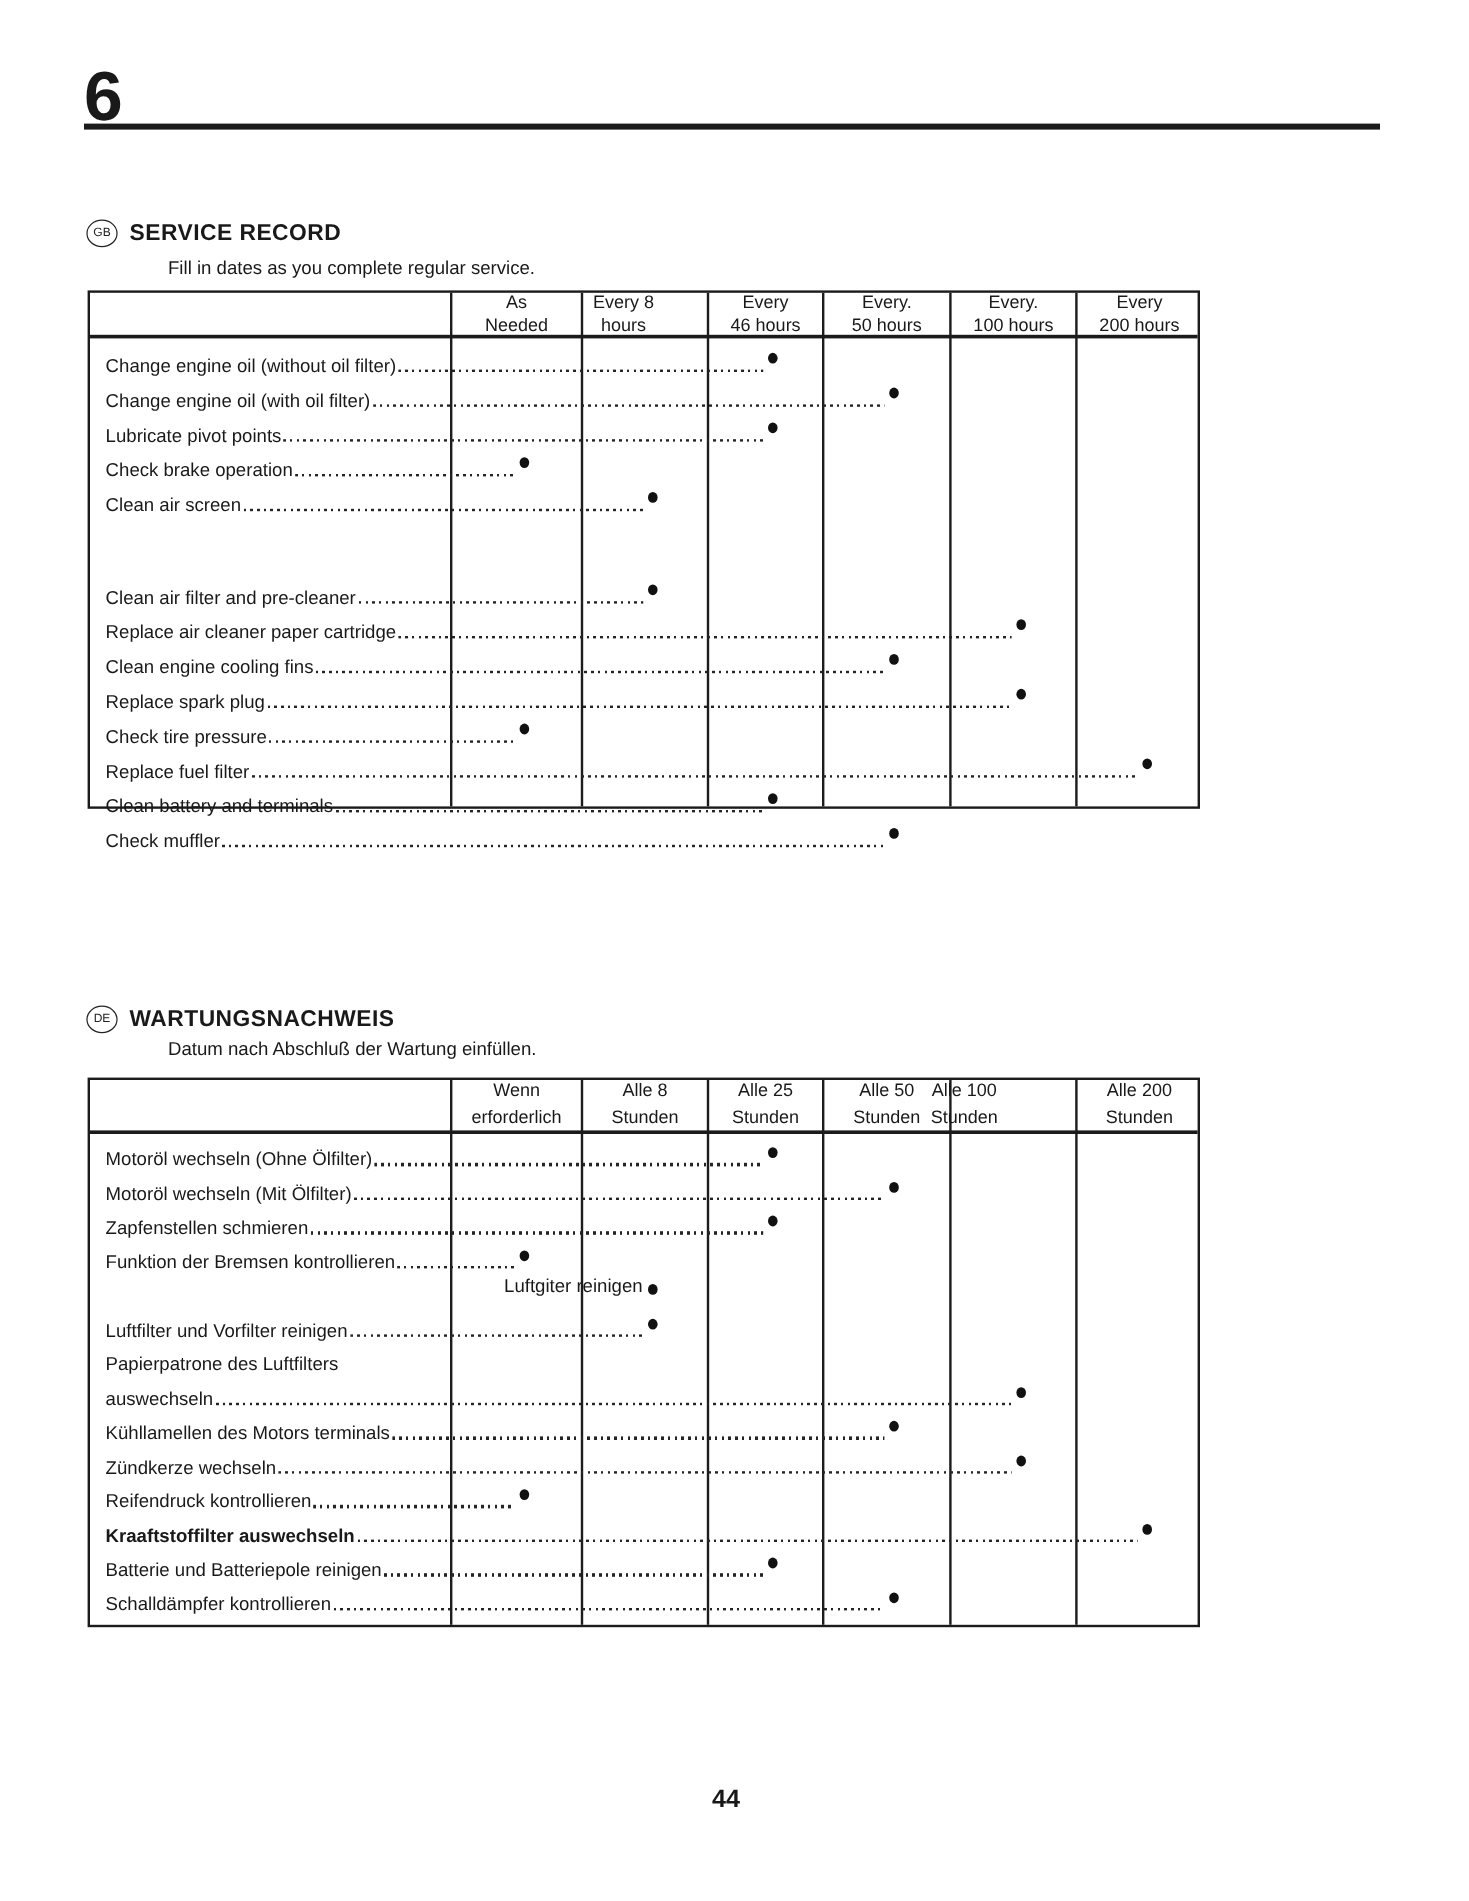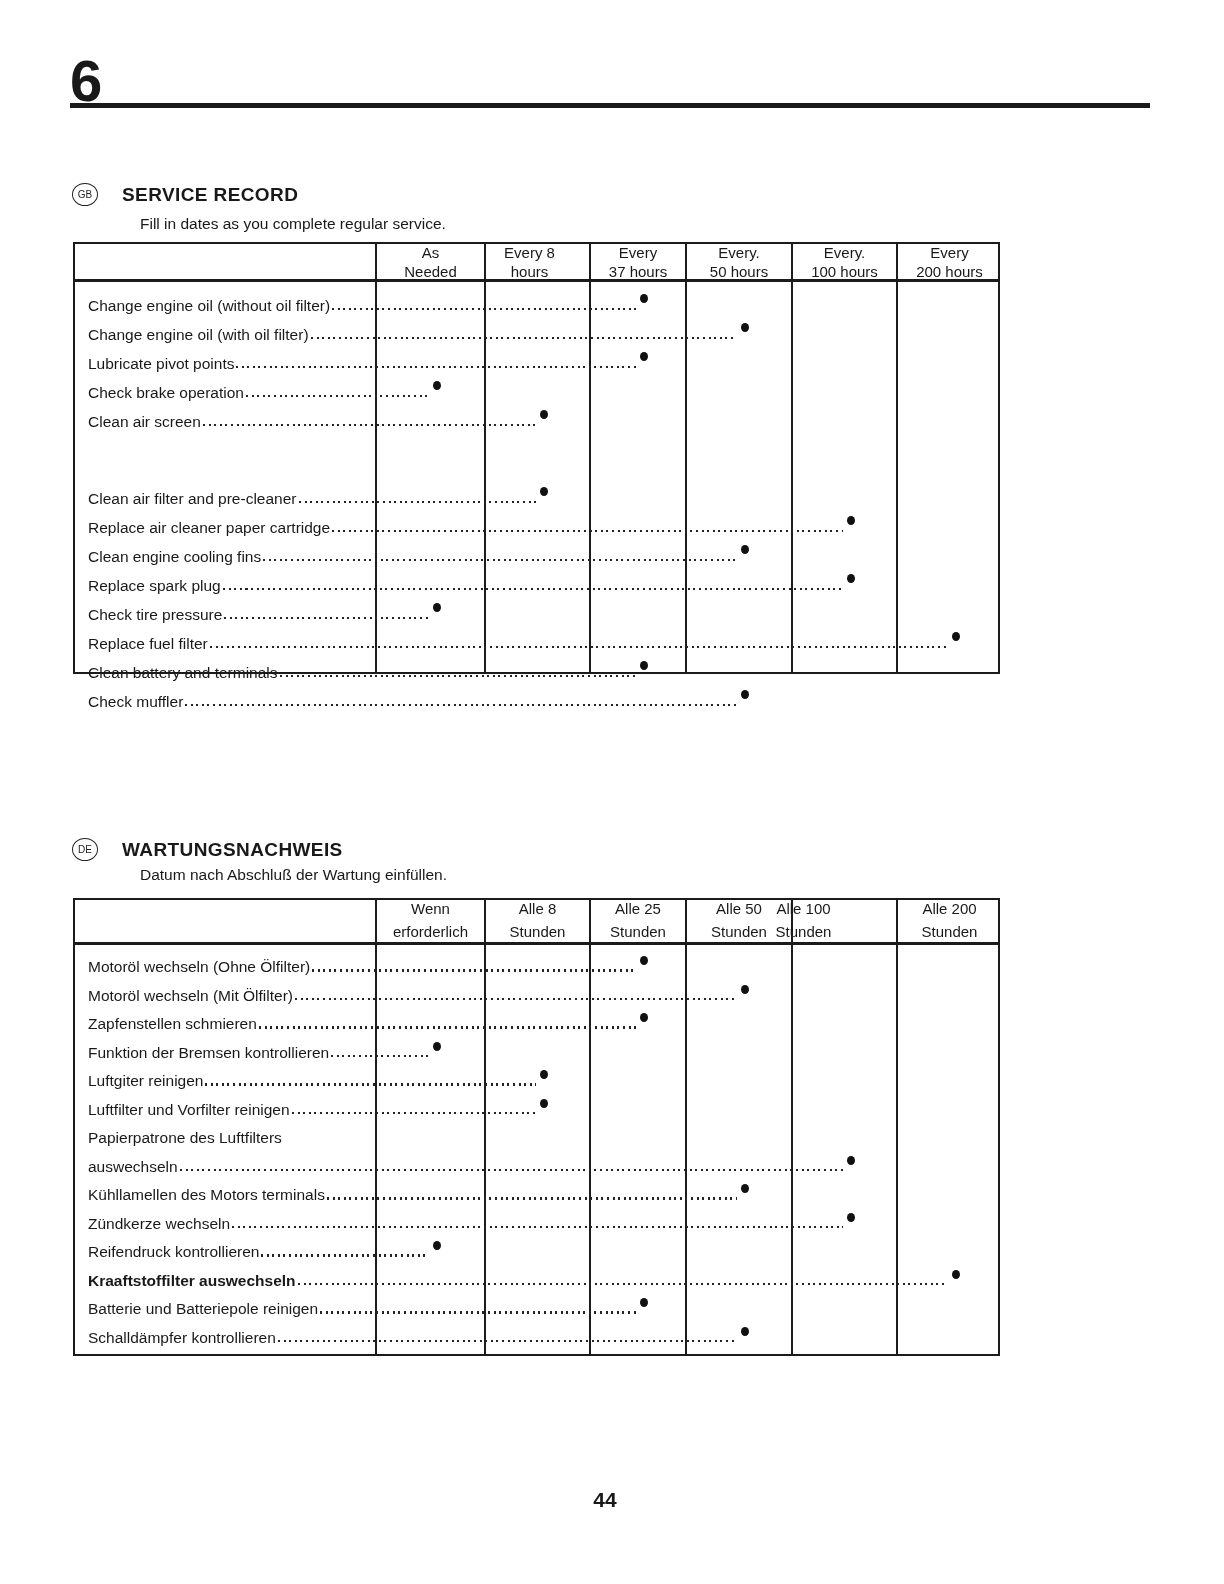--- a/index.html
+++ b/index.html
@@ -15,21 +15,21 @@
   .chapnum {
     position:absolute; left:70px; top:52px;
     font-size:58px; font-weight:700; letter-spacing:-2px; line-height:1;
   }
   .chaprule {
     position:absolute; left:70px; top:103px; width:1080px; height:5px;
     background:#1b1b1b;
   }
 
   
-  .sec-head { position:absolute; left:72px; display:flex; align-items:center; gap:24px; }
+  .sec-head { position:absolute; left:72px; display:flex; align-items:center; gap:10px; }
   .sec-head.gb { top:183px; }
   .sec-head.de { top:838px; }
   .badge {
     width:26px; height:23px; border:1.5px solid #222; border-radius:50%;
     display:flex; align-items:center; justify-content:center;
     font-size:10px; letter-spacing:0; color:#222; flex:none;
   }
   .sec-title { font-size:19px; font-weight:700; letter-spacing:0.4px; }
   .sec-sub { position:absolute; left:140px; font-size:15.5px; }
   .sec-sub.gb { top:215px; }
@@ -86,27 +86,27 @@
       <div class="vline" style="left: 409px;"></div>
       <div class="vline" style="left: 514px;"></div>
       <div class="vline" style="left: 610px;"></div>
       <div class="vline" style="left: 716px;"></div>
       <div class="vline" style="left: 821px;"></div>
       <div class="thead" style="height: 38px;">
         <div class="hcell" style="left: 301px; width: 109px;">
           <span>As</span>
           <span>Needed</span>
         </div>
-        <div class="hcell" style="left: 402px; width: 105px;">
+        <div class="hcell" style="left: 392px; width: 105px;">
           <span>Every 8</span>
           <span>hours</span>
         </div>
         <div class="hcell" style="left: 515px; width: 96px;">
           <span>Every</span>
-          <span>37 hours</span>
+          <span>46 hours</span>
         </div>
         <div class="hcell" style="left: 611px; width: 106px;">
           <span>Every.</span>
           <span>50 hours</span>
         </div>
         <div class="hcell" style="left: 717px; width: 105px;">
           <span>Every.</span>
           <span>100 hours</span>
         </div>
         <div class="hcell" style="left: 822px; width: 105px;">
@@ -271,21 +271,21 @@
         </div>
         <div class="trow" style="height: 28.5px;">
           <div class="dot" style="left: 357.5px;"></div>
           <div class="lw" style="width: 340.5px;">
             <span class="rlabel">Funktion der Bremsen kontrollieren</span>
             <div class="leader"></div>
           </div>
         </div>
         <div class="trow" style="height: 28.5px;">
           <div class="dot" style="left: 464.5px;"></div>
-          <div class="lw" style="width: 447.5px;">
+          <div class="lw" style="width: 447.5px; flex-direction: column;">
             <span class="rlabel">Luftgiter reinigen</span>
             <div class="leader"></div>
           </div>
         </div>
         <div class="trow" style="height: 28.5px;">
           <div class="dot" style="left: 464.5px;"></div>
           <div class="lw" style="width: 447.5px;">
             <span class="rlabel">Luftfilter und Vorfilter reinigen</span>
             <div class="leader"></div>
           </div>

